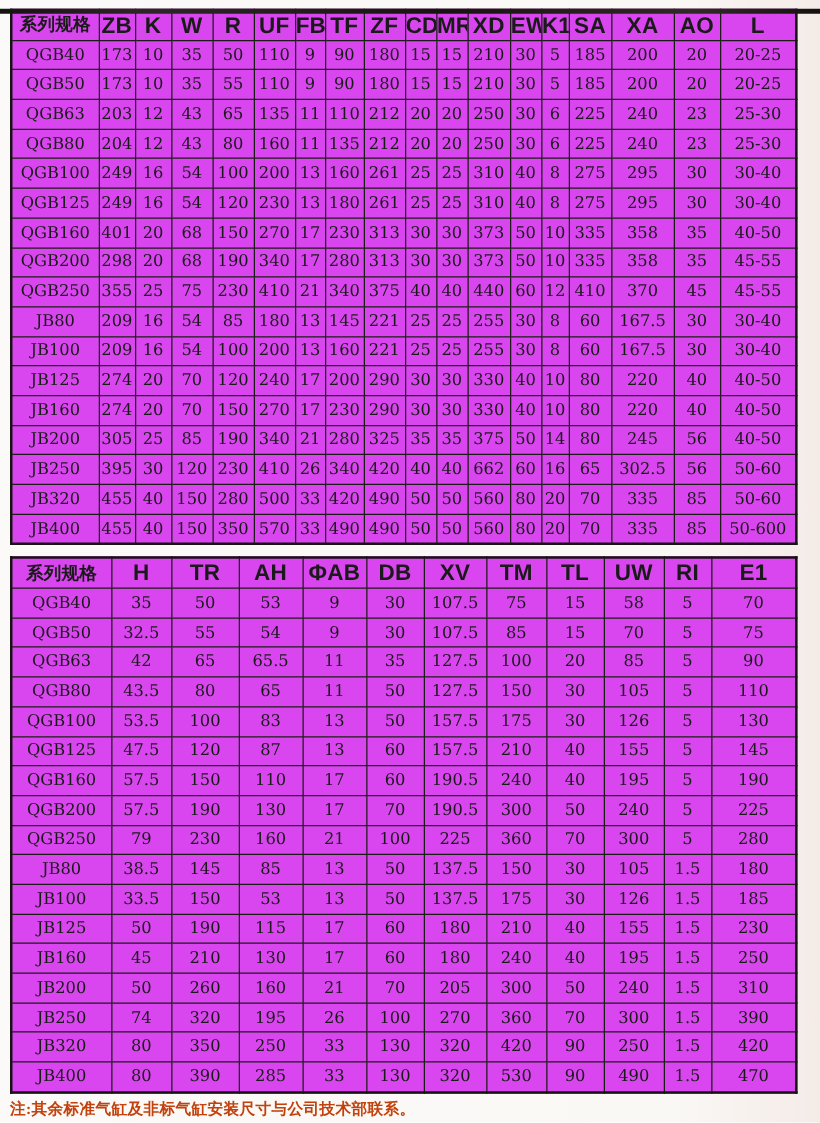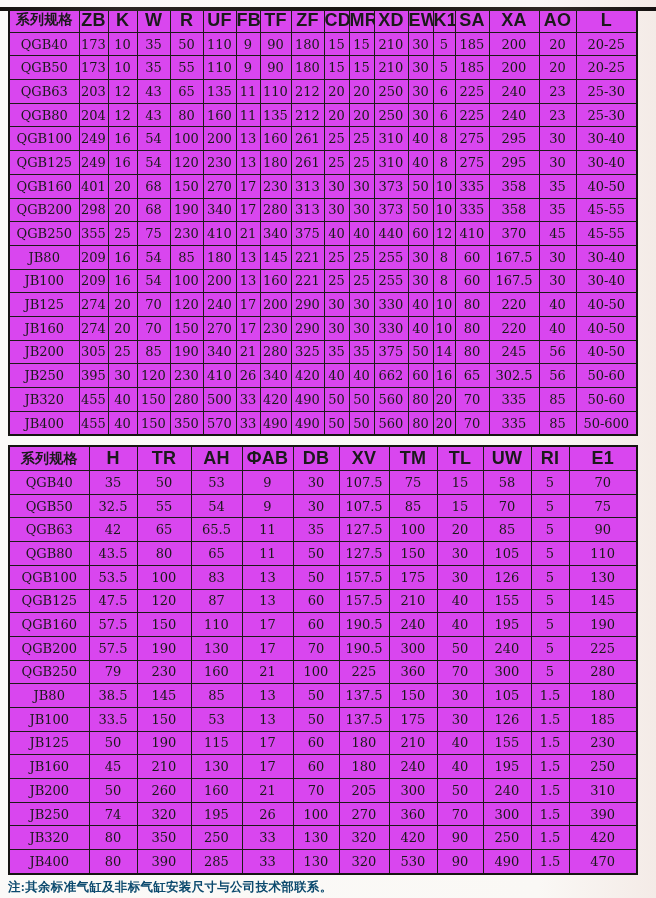--- a/index.html
+++ b/index.html
@@ -59,21 +59,21 @@
     font-family: "DejaVu Serif", serif;
     font-size: 13px;
     font-weight: normal;
   }
   .note {
     margin: 4px 0 0 8px;
     font-family: Liberation Serif, serif;
     font-weight: bold;
     font-size: 12.5px;
     letter-spacing: 0.3px;
-    color: #0c4a6e;
+    color: #c2410c;
   }
 </style>
 </head>
 <body>
 
 <div class="page">
   <div class="scan-edge"></div>
 
   <table class="spec-table t1">
     <colgroup>

